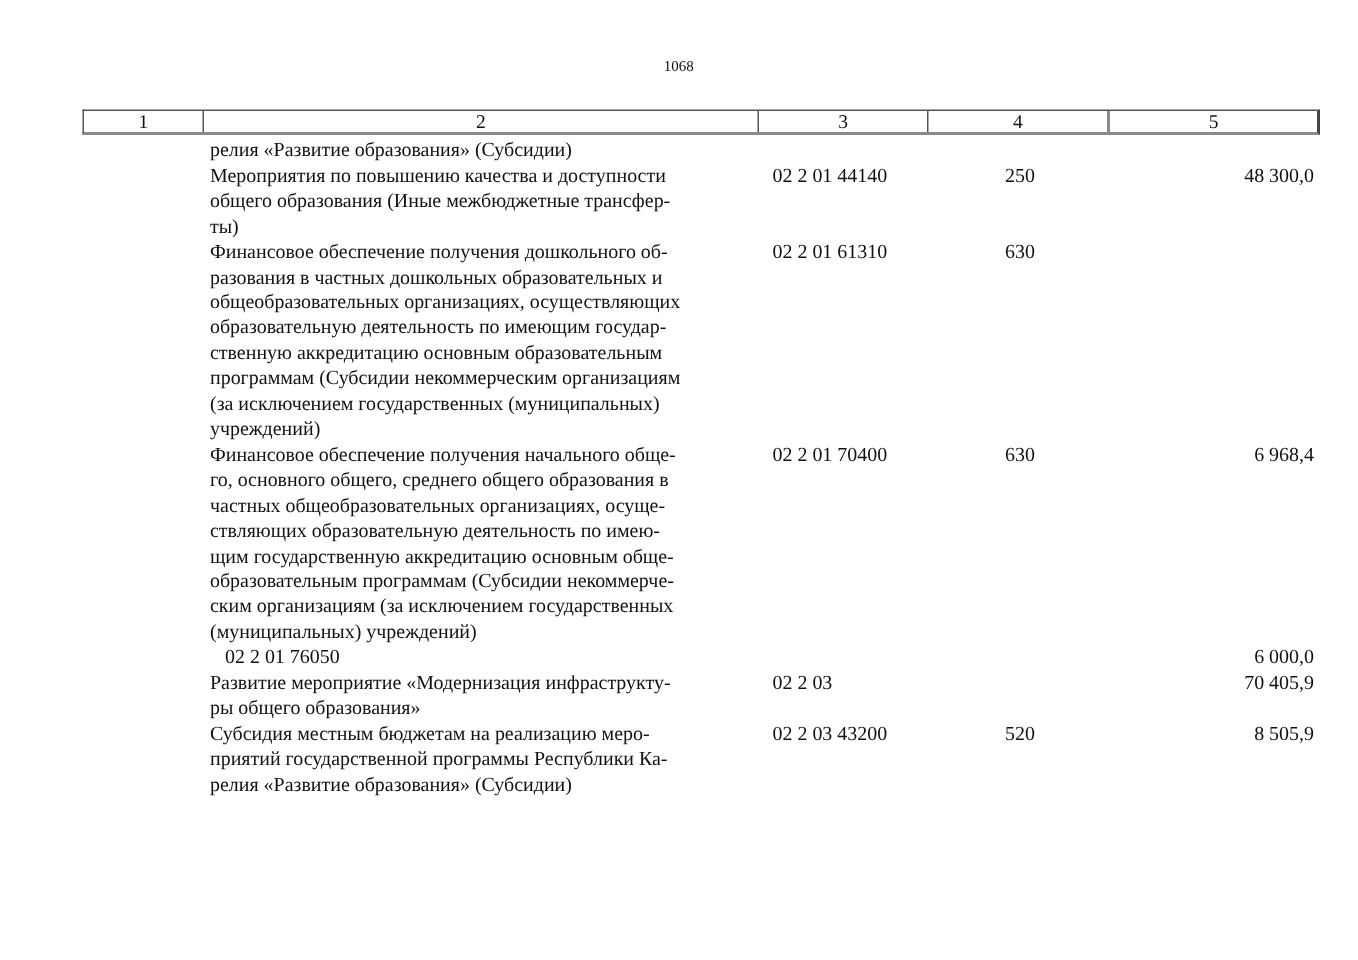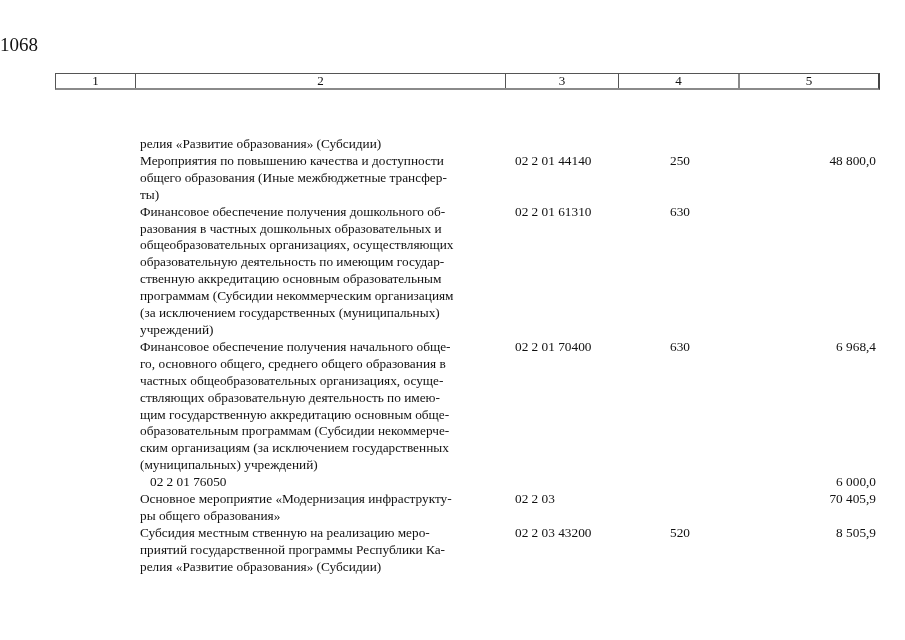--- a/index.html
+++ b/index.html
@@ -14,21 +14,22 @@
       overflow: hidden;
       font-family: "Liberation Serif", "DejaVu Serif", serif;
       color: #111111;
       font-size: 13.3px;
     }
     .page-number {
       position: absolute;
       left: 0;
       width: 905px;
       top: 37px;
-      font-size: 19px;
+      text-align: center;
+      font-size: 10px;
       line-height: 16px;
     }
     .header-row {
       position: absolute;
       left: 55px;
       top: 73px;
       width: 825px;
       height: 17px;
       border: 1px solid #555555;
       border-bottom: 2px solid #8a8a8a;
@@ -49,21 +50,20 @@
     .c2 { width: 370px; }
     .c3 { width: 113px; }
     .c4 { width: 121px; border-right: 2px solid #8a8a8a !important; }
     .c5 { flex: 1; }
 
     .rows {
       position: absolute;
       left: 55px;
       top: 92px;
       width: 825px;
-      margin-top: 44px;
     }
     .row {
       display: flex;
       line-height: 16.9px;
     }
     .row .col1 { width: 85px; flex: none; }
     .row .col2 {
       width: 365px;
       flex: none;
       white-space: pre-line;
@@ -108,21 +108,21 @@
     <div class="col4"></div>
     <div class="col5"></div>
   </div>
   <div class="row">
     <div class="col1"></div>
     <div class="col2">Мероприятия по повышению качества и доступности
 общего образования (Иные межбюджетные трансфер-
 ты)</div>
     <div class="col3">02 2 01 44140</div>
     <div class="col4">250</div>
-    <div class="col5">48 800,0</div>
+    <div class="col5">48 300,0</div>
   </div>
   <div class="row">
     <div class="col1"></div>
     <div class="col2">Финансовое обеспечение получения дошкольного об-
 разования в частных дошкольных образовательных и
 общеобразовательных организациях, осуществляющих
 образовательную деятельность по имеющим государ-
 ственную аккредитацию основным образовательным
 программам (Субсидии некоммерческим организациям
 (за исключением государственных (муниципальных)
@@ -144,28 +144,28 @@
     <div class="col4">630</div>
     <div class="col5">6 968,4</div>
   </div>
   <div class="row">
     <div class="col1"></div>
     <div class="col3">02 2 01 76050</div>
     <div class="col5">6 000,0</div>
   </div>
   <div class="row">
     <div class="col1"></div>
-    <div class="col2">Основное мероприятие «Модернизация инфраструкту-
+    <div class="col2">Развитие мероприятие «Модернизация инфраструкту-
 ры общего образования»</div>
     <div class="col3">02 2 03</div>
     <div class="col4"></div>
     <div class="col5">70 405,9</div>
   </div>
   <div class="row">
     <div class="col1"></div>
-    <div class="col2">Субсидия местным ственную на реализацию меро-
+    <div class="col2">Субсидия местным бюджетам на реализацию меро-
 приятий государственной программы Республики Ка-
 релия «Развитие образования» (Субсидии)</div>
     <div class="col3">02 2 03 43200</div>
     <div class="col4">520</div>
     <div class="col5">8 505,9</div>
   </div>
 </div>
 
 </body></html>

